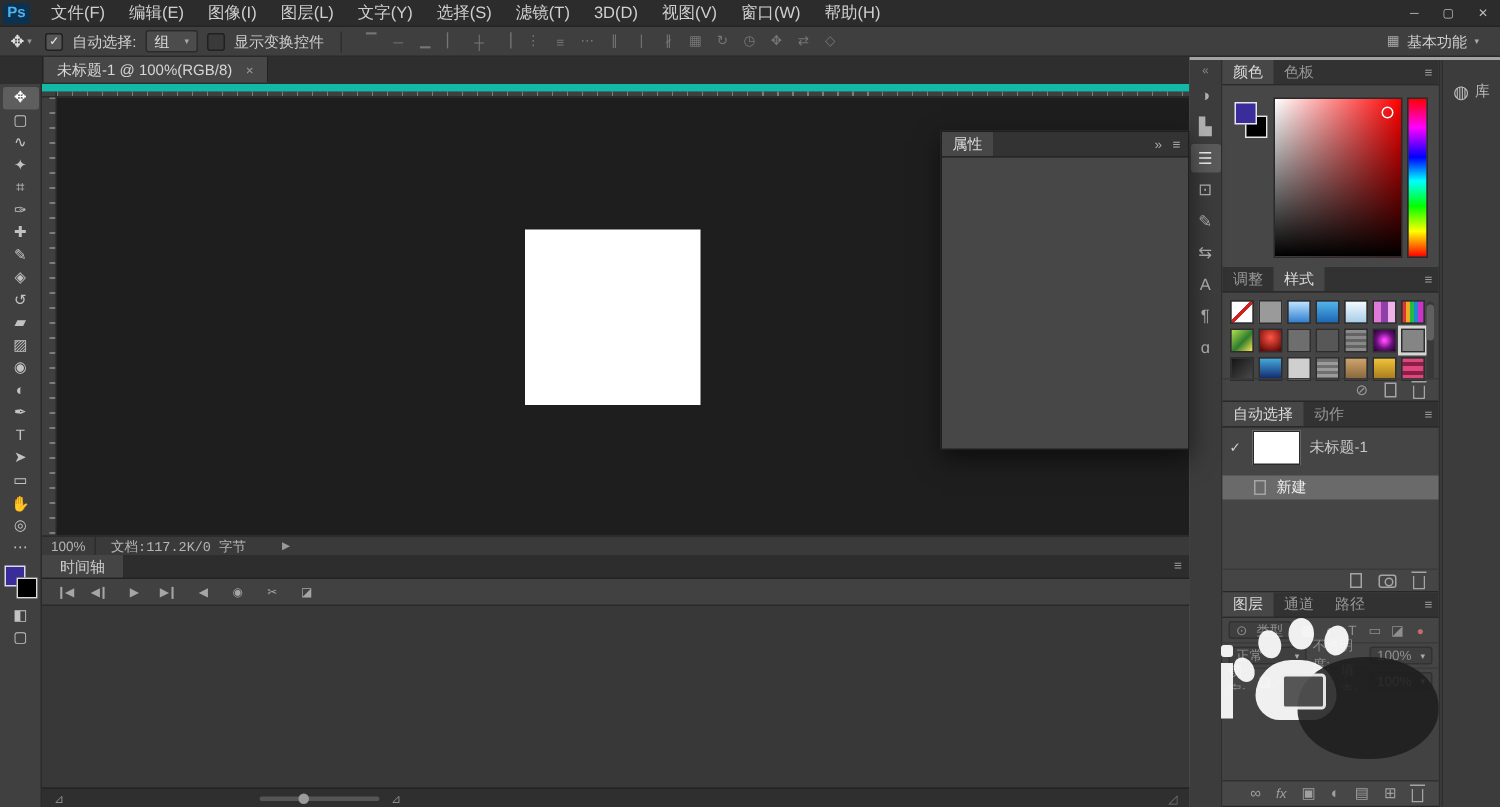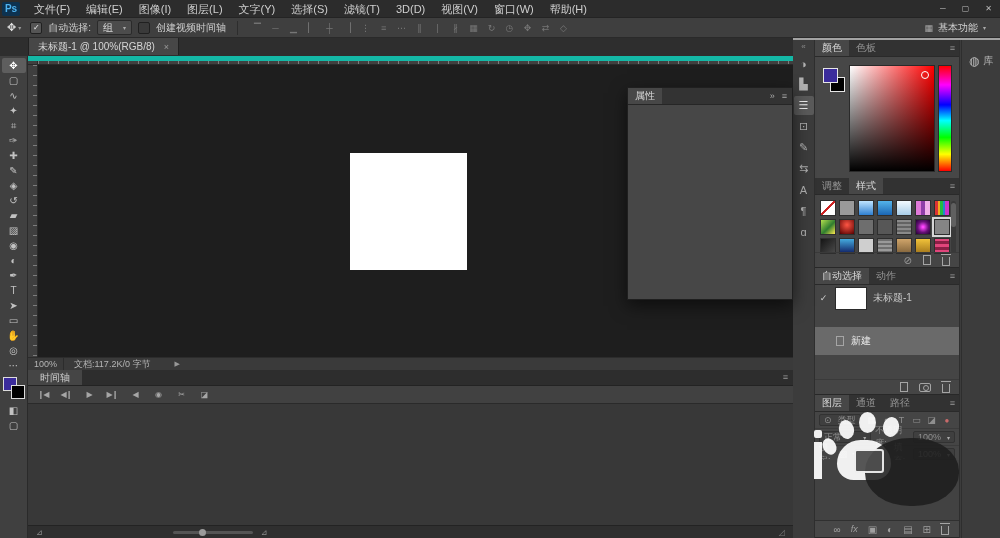--- a/index.html
+++ b/index.html
@@ -42,21 +42,21 @@
   .tb-bg{position:absolute;left:9px;top:8px;width:12px;height:12px;background:#000;border:1px solid #dcdcdc;}
 
   
   .canvas{position:absolute;left:28px;top:56px;width:765px;height:314px;background:#1e1e1e;}
   .ruler-corner{position:absolute;left:0;top:0;width:10px;height:9px;background:#3f3f3f;border-right:1px solid #292929;border-bottom:1px solid #292929;box-sizing:border-box;}
   .ruler-h{position:absolute;left:10px;top:0;right:0;height:9px;background:#3f3f3f;border-bottom:1px solid #292929;box-sizing:border-box;background-image:repeating-linear-gradient(90deg,rgba(185,185,185,.5) 0 1px,transparent 1px 10px);background-repeat:repeat-x;background-size:auto 4px;background-position:0 100%;}
   .ruler-v{position:absolute;left:0;top:9px;width:10px;bottom:13px;background:#3f3f3f;border-right:1px solid #292929;box-sizing:border-box;background-image:repeating-linear-gradient(180deg,rgba(185,185,185,.5) 0 1px,transparent 1px 10px);background-repeat:repeat-y;background-size:4px auto;background-position:100% 0;}
   .doc-surface{position:absolute;left:322px;top:97px;width:117px;height:117px;background:#ffffff;}
   .statusbar{position:absolute;left:0;right:0;bottom:0;height:13px;background:#3a3a3a;border-top:1px solid #2c2c2c;display:flex;align-items:center;font-size:9px;color:#b5b5b5;box-sizing:border-box;}
   .zoom-box{padding:0 6px;border-right:1px solid #2c2c2c;height:100%;display:flex;align-items:center;}
-  .doc-info{padding:16px 10px;}
+  .doc-info{padding:16px 10px;font-family:Liberation Mono, monospace;}
   .status-arrow{color:#999;font-size:7px;margin-left:14px;}
 
   
   .timeline{position:absolute;left:28px;top:370px;width:765px;bottom:0;background:#383838;z-index:2;}
   .tl-tabs{height:15px;background:#2d2d2d;position:relative;border-bottom:1px solid #232323;}
   .tl-tab{position:absolute;left:0;top:0;bottom:0;background:#454545;padding:0 12px;display:flex;align-items:center;font-size:10px;color:#cccccc;}
   .tl-menu{position:absolute;right:5px;top:2px;color:#999;font-size:9px;}
   .tl-controls{height:17px;background:#414141;border-bottom:1px solid #2a2a2a;display:flex;align-items:center;padding-left:4px;gap:1px;}
   .tl-btn{min-width:22px;height:14px;display:flex;align-items:center;justify-content:center;color:#a6a6a6;font-size:8px;letter-spacing:-1px;}
   .create-row{position:absolute;left:0;right:0;top:88px;display:flex;justify-content:center;gap:2px;}
@@ -96,21 +96,21 @@
   .sw.selected{outline:2px solid #d6d6d6;}
   .sb-scroll{position:absolute;right:3px;top:6px;width:5px;height:52px;background:#393939;border-radius:3px;}
   .sb-scroll::after{content:"";position:absolute;left:0;right:0;top:2px;height:24px;background:#606060;border-radius:3px;}
   .panel-ft{position:absolute;left:0;right:0;bottom:0;height:15px;display:flex;align-items:center;justify-content:flex-end;gap:11px;padding-right:9px;border-top:1px solid #3a3a3a;color:#9a9a9a;font-size:10px;box-sizing:border-box;}
 
   
   .h-snap{display:flex;align-items:center;height:26px;gap:6px;padding-left:3px;}
   .h-check{width:11px;text-align:center;color:#cfcfcf;font-size:9px;}
   .h-thumb{width:30px;height:21px;background:#fff;border:1px solid #2a2a2a;flex:none;}
   .h-label{font-size:10px;color:#c8c8c8;}
-  .h-state{display:flex;align-items:center;height:28px;background:#6a6a6a;gap:7px;margin-top:16px;padding-left:3px;}
+  .h-state{display:flex;align-items:center;height:16px;background:#6a6a6a;gap:7px;margin-top:6px;padding-left:3px;}
   .h-gutter{width:11px;}
   .h-state .h-label{color:#ececec;}
 
   
   .i-doc{width:8px;height:10px;border:1px solid #a5a5a5;box-sizing:border-box;}
   .i-camera{width:12px;height:9px;border:1px solid #a5a5a5;border-radius:2px;position:relative;box-sizing:border-box;}
   .i-camera::after{content:"";position:absolute;left:3px;top:1px;width:4px;height:4px;border:1px solid #a5a5a5;border-radius:50%;}
   .i-trash{width:8px;height:9px;border:1px solid #a5a5a5;border-top:none;border-radius:0 0 1px 1px;position:relative;box-sizing:border-box;margin-top:3px;}
   .i-trash::before{content:"";position:absolute;top:-3px;left:-2px;right:-2px;height:1px;background:#a5a5a5;}
   .i-lock{width:7px;height:6px;border:1px solid #8f8f8f;position:relative;box-sizing:border-box;margin-top:3px;}
@@ -181,21 +181,21 @@
       <span>✥</span>
       <span class="dd-arrow">▾</span>
     </span>
     <span class="checkbox">✓</span>
     <span class="opt-label">自动选择:</span>
     <span class="dropdown">
       <span>组</span>
       <span class="dd-arrow">▾</span>
     </span>
     <span class="checkbox" style="background:#3a3a3a;"></span>
-    <span class="opt-label">创建视频时间轴</span>
+    <span class="opt-label">显示变换控件</span>
     <span class="vsep"></span>
     <span class="align-icons">
 
     <span class="align-icon">▔</span>
         <span class="align-icon">─</span>
         <span class="align-icon">▁</span>
         <span class="align-icon">▏</span>
         <span class="align-icon">┼</span>
         <span class="align-icon">▕</span>
         <span class="align-icon">⋮</span>

